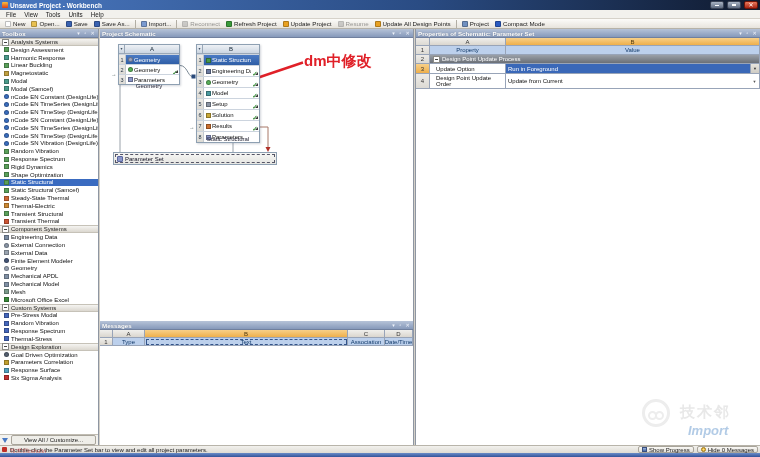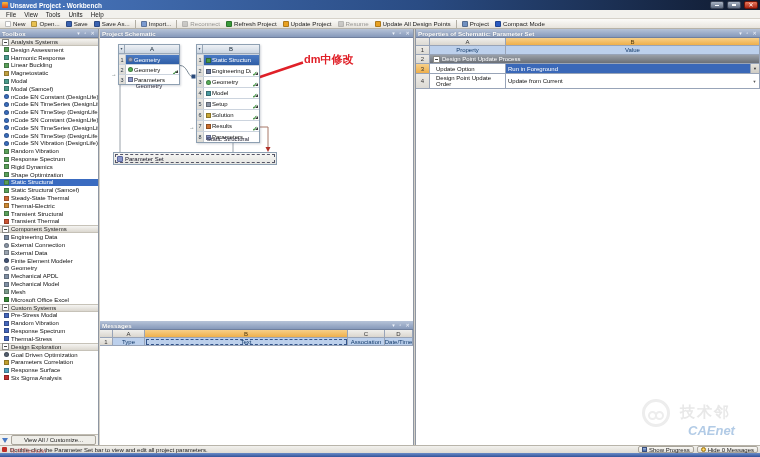--- a/index.html
+++ b/index.html
@@ -74,21 +74,21 @@
   .sys-row.hdr{background:linear-gradient(#4a7ac4,#2f5ea6);}
   .sys-row.hdr .clabel{color:#fff;}
   .sys-caption{position:absolute;font-size:6px;color:#223;text-align:center;white-space:nowrap;}
   .linkmark{position:absolute;font-size:5.5px;color:#566;line-height:5px;}
   .linkmark::before{content:"→";}
   .pset{position:absolute;left:13px;top:114px;width:164px;height:13px;border:1px solid #8ea0b2;
     background:linear-gradient(#f7f7f5,#e5e5e1);display:flex;align-items:center;gap:2px;padding:0 3px;
     box-sizing:border-box;outline:1px dashed #556;outline-offset:-3px;}
   .pset-icon{width:6px;height:6px;background:#8a96c8;border:1px solid #5a66a0;border-radius:1px;box-sizing:border-box;}
   .pset-label{font-size:6px;color:#112;}
-  .annot-text{position:absolute;left:204px;top:14px;font-size:11px;font-weight:bold;color:#e02028;white-space:nowrap;}
+  .annot-text{position:absolute;left:204px;top:14px;font-size:15px;font-weight:bold;color:#e02028;white-space:nowrap;}
   
   .msg-panel{position:absolute;left:100px;top:321px;width:314px;height:124px;background:#fff;
     border-right:1px solid #8e96a2;box-sizing:border-box;display:flex;flex-direction:column;}
   .mrow{display:flex;flex:0 0 auto;}
   .mcell{border-right:1px solid #98a4b8;border-bottom:1px solid #98a4b8;box-sizing:border-box;
     font-size:6px;display:flex;align-items:center;justify-content:center;overflow:hidden;white-space:nowrap;}
   .mhead{height:8px;background:linear-gradient(#f0efec,#dad6ce);color:#333;}
   .mhead.sel{background:linear-gradient(#f8d088,#eeaf4b);color:#503a10;}
   .mlabel{height:8px;background:#bcd0ec;color:#123a6a;}
   .mlabel.dash{outline:1px dashed #33548a;outline-offset:-2px;}
@@ -609,14 +609,14 @@
   <span class="sb-btn">
     <span class="ico-msgs"></span>
     <span>Hide 0 Messages</span>
   </span>
 </div>
 <div class="bluestrip"></div>
 
 <div class="watermark">
   <span class="wm-face"></span>
   <span class="wm-t1">技术邻</span>
-  <span class="wm-t2">CAEnet</span>
+  <span class="wm-t2">Import</span>
 </div>
 
 </body></html>

